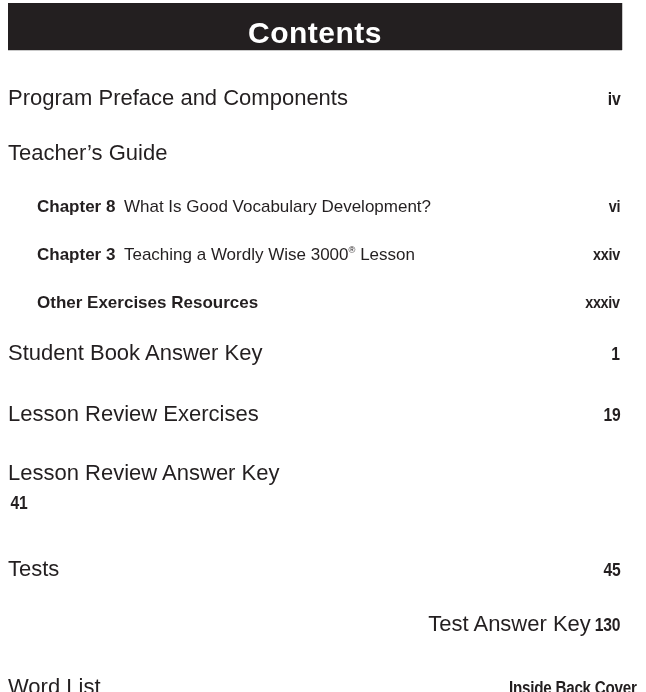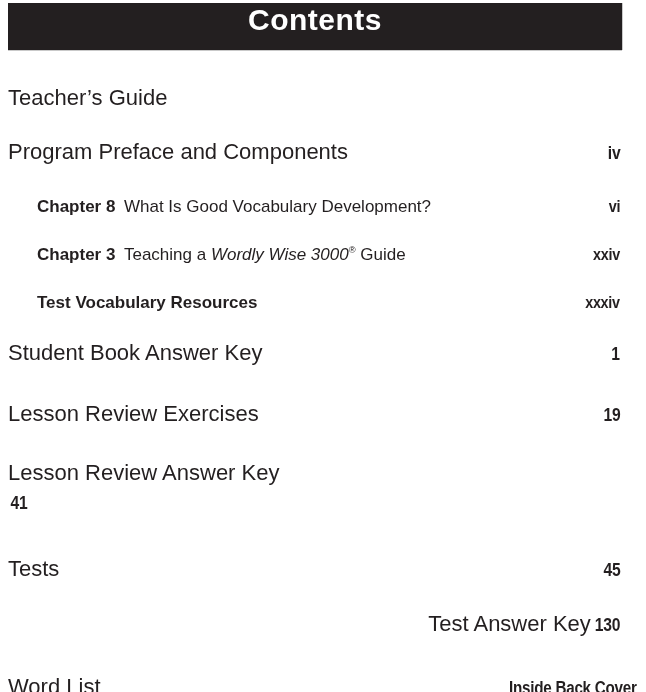--- a/index.html
+++ b/index.html
@@ -12,21 +12,21 @@
     height: 692px;
     overflow: hidden;
     font-family: "Liberation Sans", sans-serif;
     color: #231f20;
   }
   .header-bar {
     margin: 3px 24px 0 8px;
     height: 47px;
     background: #231f20;
     display: flex;
-    align-items: flex-start;
+    align-items: flex-end;
     justify-content: center;
     box-shadow: 0 1px 0 #c9c9c9, 1px 0 0 #c9c9c9;
   }
   .header-title {
     color: #ffffff;
     font-size: 30px;
     font-weight: 700;
     letter-spacing: 0.5px;
   }
   .toc {
@@ -64,21 +64,21 @@
     letter-spacing: -0.3px;
     white-space: nowrap;
   }
   .l2 .page {
     font-size: 16.5px;
   }
   .row-wide-page .page {
     margin-right: -17px;
     font-size: 17.5px;
   }
-  .it { font-style: italic; }
+  .it { }
   sup {
     font-size: 0.55em;
     vertical-align: super;
     line-height: 0;
   }
   
   .toc .row:nth-child(1)  { margin-top: 33px; }
   .toc .row:nth-child(2)  { margin-top: 24px; }
   .toc .row:nth-child(3)  { margin-top: 26px; }
   .toc .row:nth-child(4)  { margin-top: 23px; }
@@ -93,36 +93,36 @@
 </style>
 </head>
 <body>
 
 <div class="header-bar">
   <span class="header-title">Contents</span>
 </div>
 
 <div class="toc">
     <div class="row l1">
-      <span class="label"><span>Teacher’s Guide</span></span>
+      <span class="label"><span>Program Preface and Components</span></span>
+      <span class="page">iv</span>
     </div>
     <div class="row l1">
-      <span class="label"><span>Program Preface and Components</span></span>
-      <span class="page">iv</span>
+      <span class="label"><span>Teacher’s Guide</span></span>
     </div>
     <div class="row l2">
       <span class="label"><span class="prefix">Chapter 8</span><span>What Is Good Vocabulary Development?</span></span>
       <span class="page">vi</span>
     </div>
     <div class="row l2">
-      <span class="label"><span class="prefix">Chapter 3</span><span>Teaching a </span><span class="it">Wordly Wise 3000</span><sup>®</sup><span> Guide</span></span>
+      <span class="label"><span class="prefix">Chapter 3</span><span>Teaching a </span><span class="it">Wordly Wise 3000</span><sup>®</sup><span> Lesson</span></span>
       <span class="page">xxiv</span>
     </div>
     <div class="row l2 bold-label">
-      <span class="label"><span>Test Vocabulary Resources</span></span>
+      <span class="label"><span>Other Exercises Resources</span></span>
       <span class="page">xxxiv</span>
     </div>
     <div class="row l1">
       <span class="label"><span>Student Book Answer Key</span></span>
       <span class="page">1</span>
     </div>
     <div class="row l1">
       <span class="label"><span>Lesson Review Exercises</span></span>
       <span class="page">19</span>
     </div>

